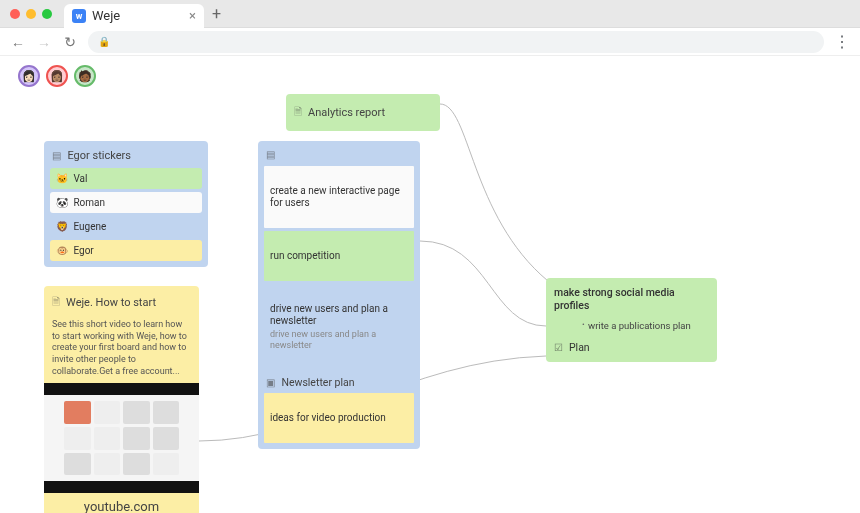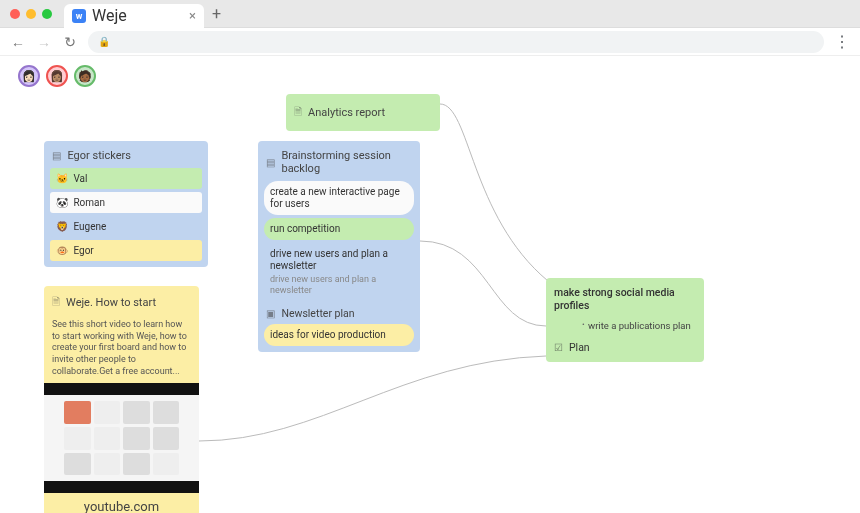--- a/index.html
+++ b/index.html
@@ -6,21 +6,21 @@
 body { font-family: -apple-system, BlinkMacSystemFont, "Segoe UI", Roboto, sans-serif; font-size: 11px; background: #fff; width: 860px; height: 513px; overflow: hidden; position: relative; }
 
 .titlebar { height: 28px; background: #e8e8e8; display: flex; align-items: center; padding: 0 10px; border-bottom: 1px solid #ddd; }
 .traffic { display: flex; gap: 6px; margin-right: 12px; }
 .dot { width: 10px; height: 10px; border-radius: 50%; }
 .dot.red { background: #ff5f57; }
 .dot.yellow { background: #ffbd2e; }
 .dot.green { background: #28c940; }
 .tab { background: #fff; height: 24px; margin-top: 4px; padding: 0 28px 0 8px; display: flex; align-items: center; border-radius: 6px 6px 0 0; position: relative; width: 140px; }
 .tab-favicon { width: 14px; height: 14px; background: #3b82f6; border-radius: 3px; margin-right: 6px; display: flex; align-items: center; justify-content: center; color: #fff; font-size: 9px; font-weight: bold; }
-.tab-title { font-size: 16px; color: #333; }
+.tab-title { font-size: 13px; color: #333; }
 .tab-close { position: absolute; right: 8px; color: #888; font-size: 13px; }
 .newtab { margin-left: 8px; color: #666; font-size: 16px; }
 
 .urlbar { height: 28px; display: flex; align-items: center; padding: 0 10px; gap: 10px; border-bottom: 1px solid #eee; }
 .nav-icon { color: #757575; font-size: 14px; width: 16px; text-align: center; }
 .url-input { flex: 1; background: #f1f3f4; border-radius: 14px; height: 22px; display: flex; align-items: center; padding: 0 10px; gap: 6px; color: #5f6368; font-size: 11px; }
 .lock { color: #5f6368; font-size: 10px; }
 .menu-icon { color: #5f6368; font-size: 16px; }
 
 .canvas { position: relative; width: 100%; height: calc(100% - 56px); background: #fff; }
@@ -47,36 +47,36 @@
 .team { top: 85px; left: 44px; width: 164px; }
 .sticker { border-radius: 3px; padding: 5px 6px; font-size: 10px; color: #333; margin-bottom: 3px; display: flex; align-items: center; gap: 5px; }
 .sticker:last-child { margin-bottom: 0; }
 .sticker-ico { font-size: 10px; }
 .st-green { background: #c4ecb0; }
 .st-white { background: #fafafa; }
 .st-blue { background: #c0d4ef; }
 .st-yellow { background: #fceea5; }
 
 .brainstorm { top: 85px; left: 258px; width: 162px; }
-.task { border-radius: 14px; padding: 5px 6px; font-size: 10px; color: #333; margin-bottom: 3px; line-height: 1.2; }
+.task { border-radius: 1px; padding: 19px 6px; font-size: 10px; color: #333; margin-bottom: 3px; line-height: 1.2; }
 .task:last-child { margin-bottom: 0; }
 .task .sub { color: #888; font-size: 9px; margin-top: 2px; }
 .task-header { background: transparent; display: flex; align-items: center; gap: 6px; padding: 6px 2px 4px 2px; font-size: 10.5px; color: #444; }
 .task-header .hicon { font-size: 10px; opacity: 0.6; }
 
 .howto { top: 230px; left: 44px; width: 155px; }
 .howto-desc { font-size: 9px; color: #555; line-height: 1.3; padding: 2px 2px 6px 2px; }
 .video-thumb { background: #111; height: 110px; margin: 0 -6px; position: relative; overflow: hidden; }
 .video-inner { position: absolute; top: 12px; bottom: 12px; left: 0; right: 0; background: #f5f5f5; display: grid; grid-template-columns: repeat(4, 1fr); grid-template-rows: repeat(3, 1fr); gap: 3px; padding: 6px 20px; }
 .vcell { background: #ddd; border-radius: 2px; }
 .vcell.light { background: #eee; }
 .vcell.red { background: #e27d60; }
 .video-label { text-align: center; font-size: 13px; color: #444; padding: 6px 0 2px; }
 
-.social { top: 222px; left: 546px; width: 158px; }
+.social { top: 222px; left: 546px; width: 171px; }
 .social-title { font-size: 10.5px; color: #333; padding: 2px 2px 6px 2px; font-weight: 500; }
 .social-item { font-size: 9.5px; color: #444; padding: 2px 2px 2px 8px; position: relative; margin-left: 28px; }
 .social-item::before { content: "•"; position: absolute; left: 2px; font-size: 8px; top: 2px; color: #666; }
 .social-plan { display: flex; align-items: center; gap: 6px; padding: 8px 2px 2px 2px; font-size: 10.5px; color: #333; }
 .social-plan .hicon { font-size: 10px; opacity: 0.6; }
 </style>
 </head>
 <body>
 
 <div class="titlebar">
@@ -145,21 +145,20 @@
         <div class="sticker st-yellow">
           <span class="sticker-ico">🐵</span>
           <span>Egor</span>
         </div>
       </div>
   </div>
 
   <div class="card card-blue brainstorm">
     <div class="card-header">
       <span class="hicon">▤</span>
-      <span>Brainstorming session backlog</span>
     </div>
     <div id="brainstorm-list">
         <div class="task st-white"><span>create a new interactive page for users</span></div>
         <div class="task st-green"><span>run competition</span></div>
         <div class="task st-blue"><span>drive new users and plan a newsletter</span><div class="sub">drive new users and plan a newsletter</div></div>
       </div>
     <div class="task-header">
       <span class="hicon">▣</span>
       <span>Newsletter plan</span>
     </div>

